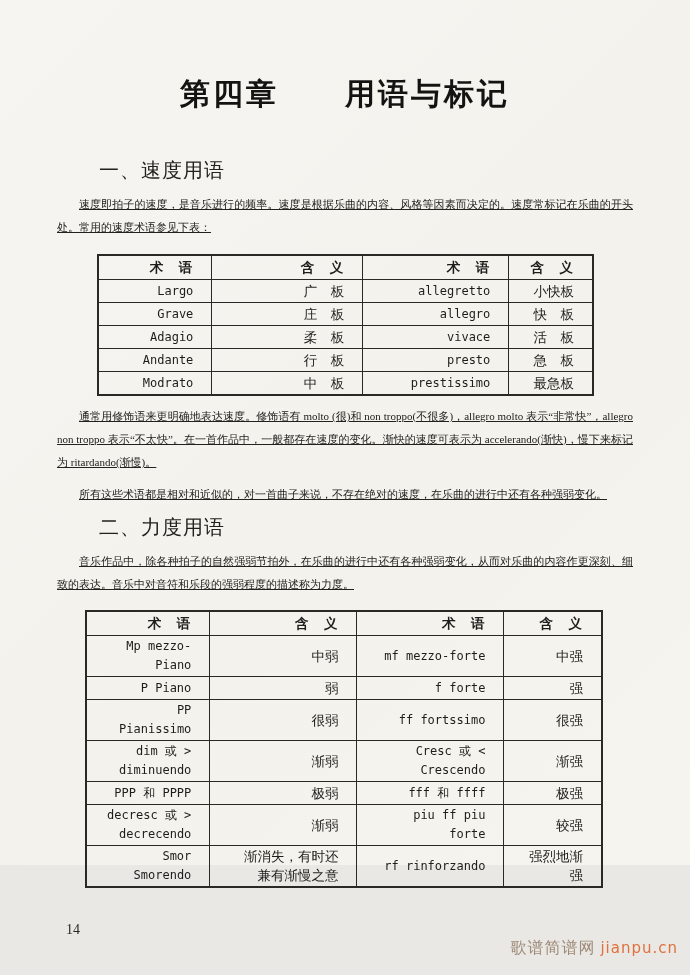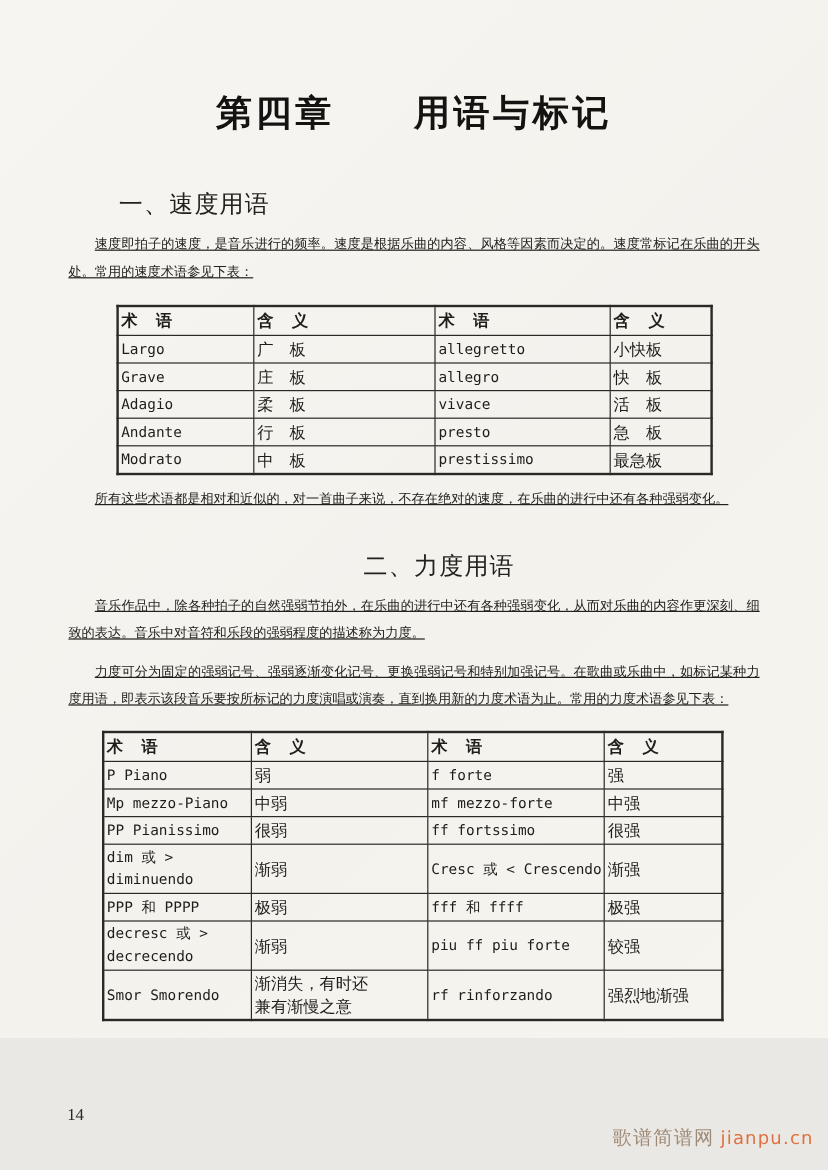--- a/index.html
+++ b/index.html
@@ -30,42 +30,42 @@
     white-space:pre;
   }
   .section-heading{
     font-size:20px;
     color:#22211e;
     letter-spacing:1px;
     margin:0 0 0 42px;
     font-weight:normal;
   }
   .heading-1{margin-top:42px;}
-  .heading-2{margin-top:30px;text-align:center;}
+  .heading-2{margin-top:8px;}
   p.body-para{
     margin:9px 0 0 0;
     font-size:11px;
     line-height:23px;
     text-align:justify;
     text-indent:2em;
     color:#22211e;
     text-decoration:underline;
   }
   table.terms-table{
     border-collapse:collapse;
     table-layout:fixed;
     background:transparent;
     font-size:13px;
   }
   table.terms-table th,
   table.terms-table td{
     border:1px solid #2a2926;
-    text-align:left;
+    text-align:right;
     vertical-align:middle;
-    padding:1px 2px;
+    padding:1px 18px;
     white-space:pre-line;
     line-height:19px;
     overflow:hidden;
   }
   table.terms-table{border:2px solid #2a2926;}
   table.terms-table th{
     font-weight:bold;
     font-size:13.5px;
     height:21px;
     letter-spacing:1px;
@@ -84,21 +84,21 @@
     font-family:"DejaVu Sans Mono","Liberation Mono",monospace;
     font-size:12px;
   }
   td.meaning{
     font-family:"Liberation Serif","DejaVu Serif",serif;
     font-size:13.5px;
   }
   .para-gap{margin-top:14px;}
   .page-number{
     position:absolute;
-    left:56px;
+    left:66px;
     top:922px;
     font-size:14px;
     color:#2a2926;
     font-family:"Liberation Serif",serif;
   }
   .watermark{
     position:absolute;
     right:12px;
     top:938px;
     font-size:16px;
@@ -161,56 +161,56 @@
           </tr>
           <tr>
             <td class="term">Modrato</td>
             <td class="meaning">中　板</td>
             <td class="term">prestissimo</td>
             <td class="meaning">最急板</td>
           </tr>
         </tbody>
     </table>
 
+    <p class="body-para para-gap">通常用修饰语来更明确地表达速度。修饰语有 molto (很)和 non troppo(不很多)，allegro molto 表示“非常快”，allegro  non  troppo 表示“不太快”。在一首作品中，一般都存在速度的变化。渐快的速度可表示为 accelerando(渐快)，慢下来标记为 ritardando(渐慢)。</p>
 
     <p class="body-para">所有这些术语都是相对和近似的，对一首曲子来说，不存在绝对的速度，在乐曲的进行中还有各种强弱变化。</p>
 
     <h2 class="section-heading heading-2">二、力度用语</h2>
 
     <p class="body-para">音乐作品中，除各种拍子的自然强弱节拍外，在乐曲的进行中还有各种强弱变化，从而对乐曲的内容作更深刻、细致的表达。音乐中对音符和乐段的强弱程度的描述称为力度。</p>
 
-    <p class="body-para">力度可分为固定的强弱记号、强弱逐渐变化记号、更换强弱记号和特别加强记号。在歌曲或乐曲中，如标记某种力度用语，即表示该段音乐要按所标记的力度演唱或演奏，直到换用新的力度术语为止。常用的力度术语参见下表：</p>
 
     <table class="terms-table dynamics-table">
       <colgroup>
         <col style="width:24%">
           <col style="width:28.5%">
         <col style="width:28.5%">
           <col style="width:19%">
       </colgroup>
       <thead>
           <tr>
             <th>术　语</th>
             <th>含　义</th>
             <th>术　语</th>
             <th>含　义</th>
           </tr>
         </thead>
       <tbody>
           <tr>
+            <td class="term">Mp mezzo-Piano</td>
+            <td class="meaning">中弱</td>
+            <td class="term">mf mezzo-forte</td>
+            <td class="meaning">中强</td>
+          </tr>
+          <tr>
             <td class="term">P Piano</td>
             <td class="meaning">弱</td>
             <td class="term">f forte</td>
             <td class="meaning">强</td>
-          </tr>
-          <tr>
-            <td class="term">Mp mezzo-Piano</td>
-            <td class="meaning">中弱</td>
-            <td class="term">mf mezzo-forte</td>
-            <td class="meaning">中强</td>
           </tr>
           <tr>
             <td class="term">PP Pianissimo</td>
             <td class="meaning">很弱</td>
             <td class="term">ff fortssimo</td>
             <td class="meaning">很强</td>
           </tr>
           <tr>
             <td class="term">dim 或 &gt; diminuendo</td>
             <td class="meaning">渐弱</td>

